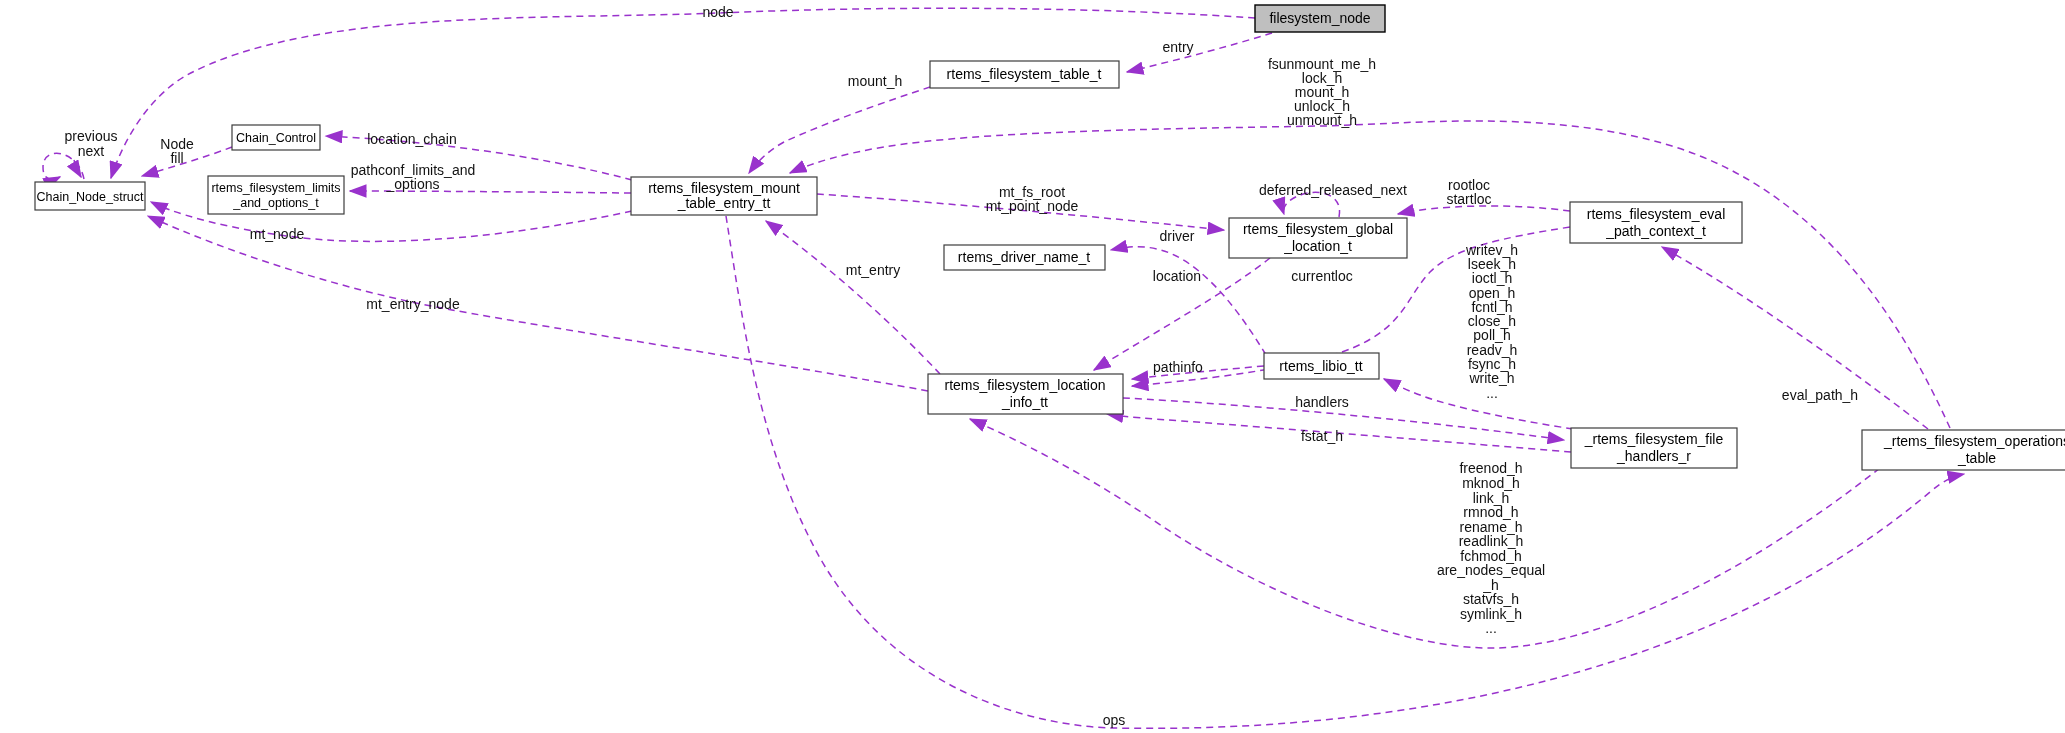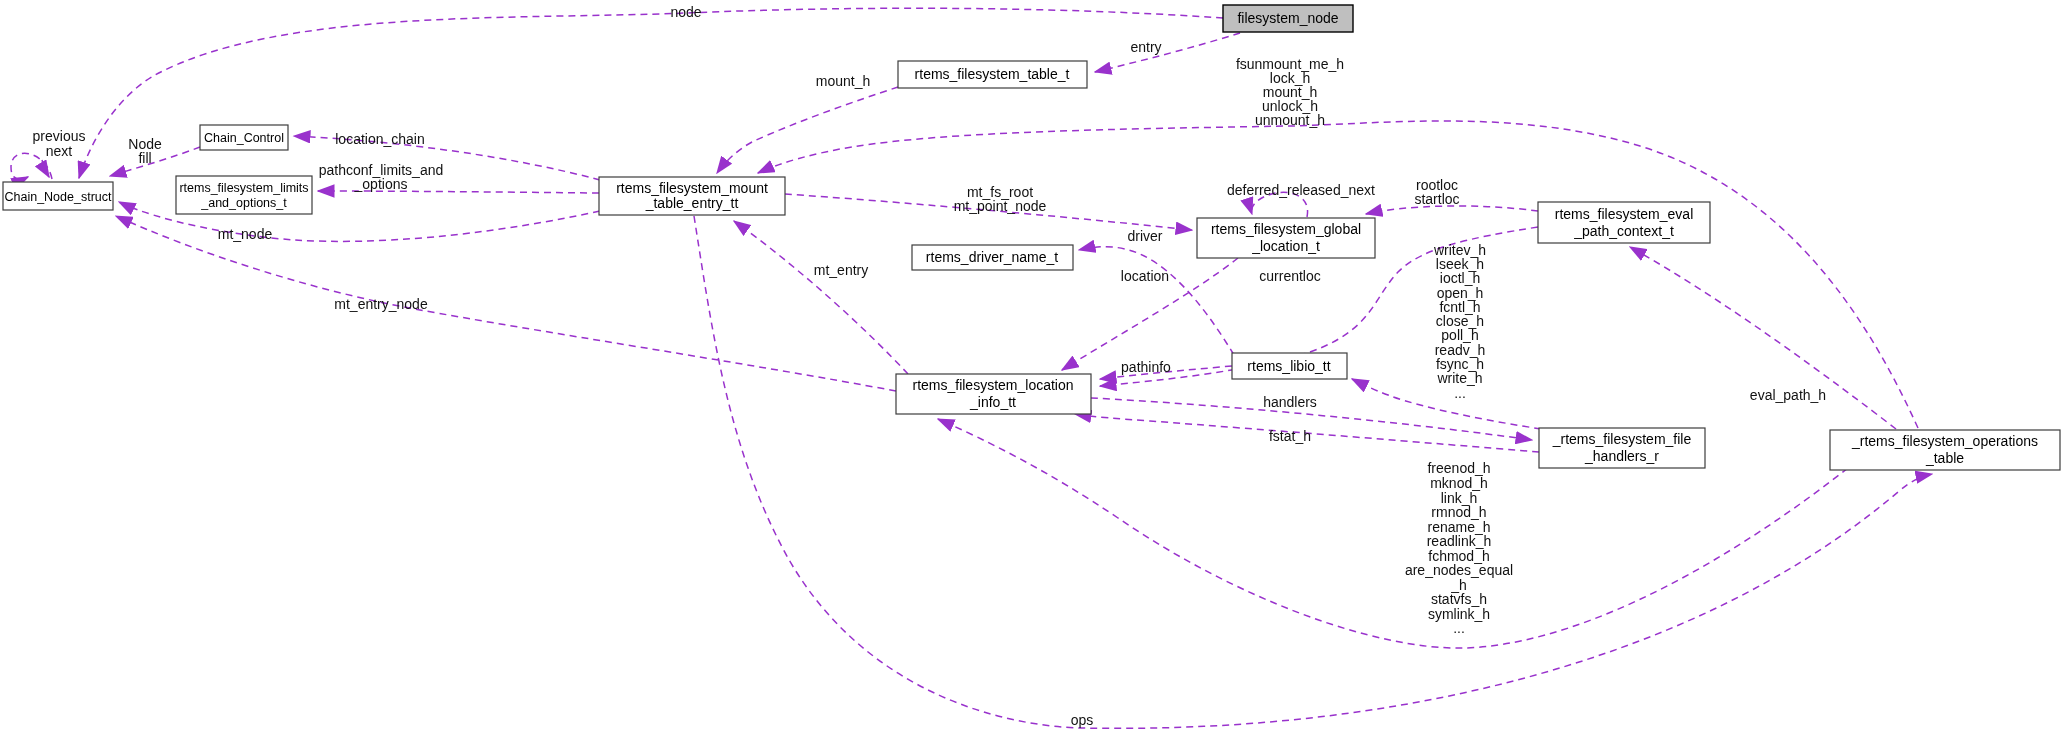--- a/index.html
+++ b/index.html
@@ -1,16 +1,16 @@
 <!DOCTYPE html>
 <html><head>
 <meta charset="utf-8">
 <style>
   html, body { margin: 0; padding: 0; background: #ffffff; }
-  .stage { position: relative; width: 1787px; height: 733px; background: #ffffff; font-family: "Liberation Sans", sans-serif; }
+  .stage { position: relative; width: 1787px; height: 733px; background: #ffffff; font-family: "Liberation Sans", sans-serif; padding-left: 32px; }
   svg { display: block; }
   .edge { fill: none; stroke: #9932CC; stroke-width: 1.5; stroke-dasharray: 7,5; }
   .node-rect { fill: #ffffff; stroke: #3c3c3c; stroke-width: 1.2; }
   .node-rect.highlight { fill: #bfbfbf; stroke: #000000; stroke-width: 1.4; }
   .node-label { font-size: 14px; fill: #000000; text-anchor: middle; }
   .edge-label { font-size: 14px; fill: #111111; text-anchor: middle; }
 </style>
 </head>
 <body>
 

